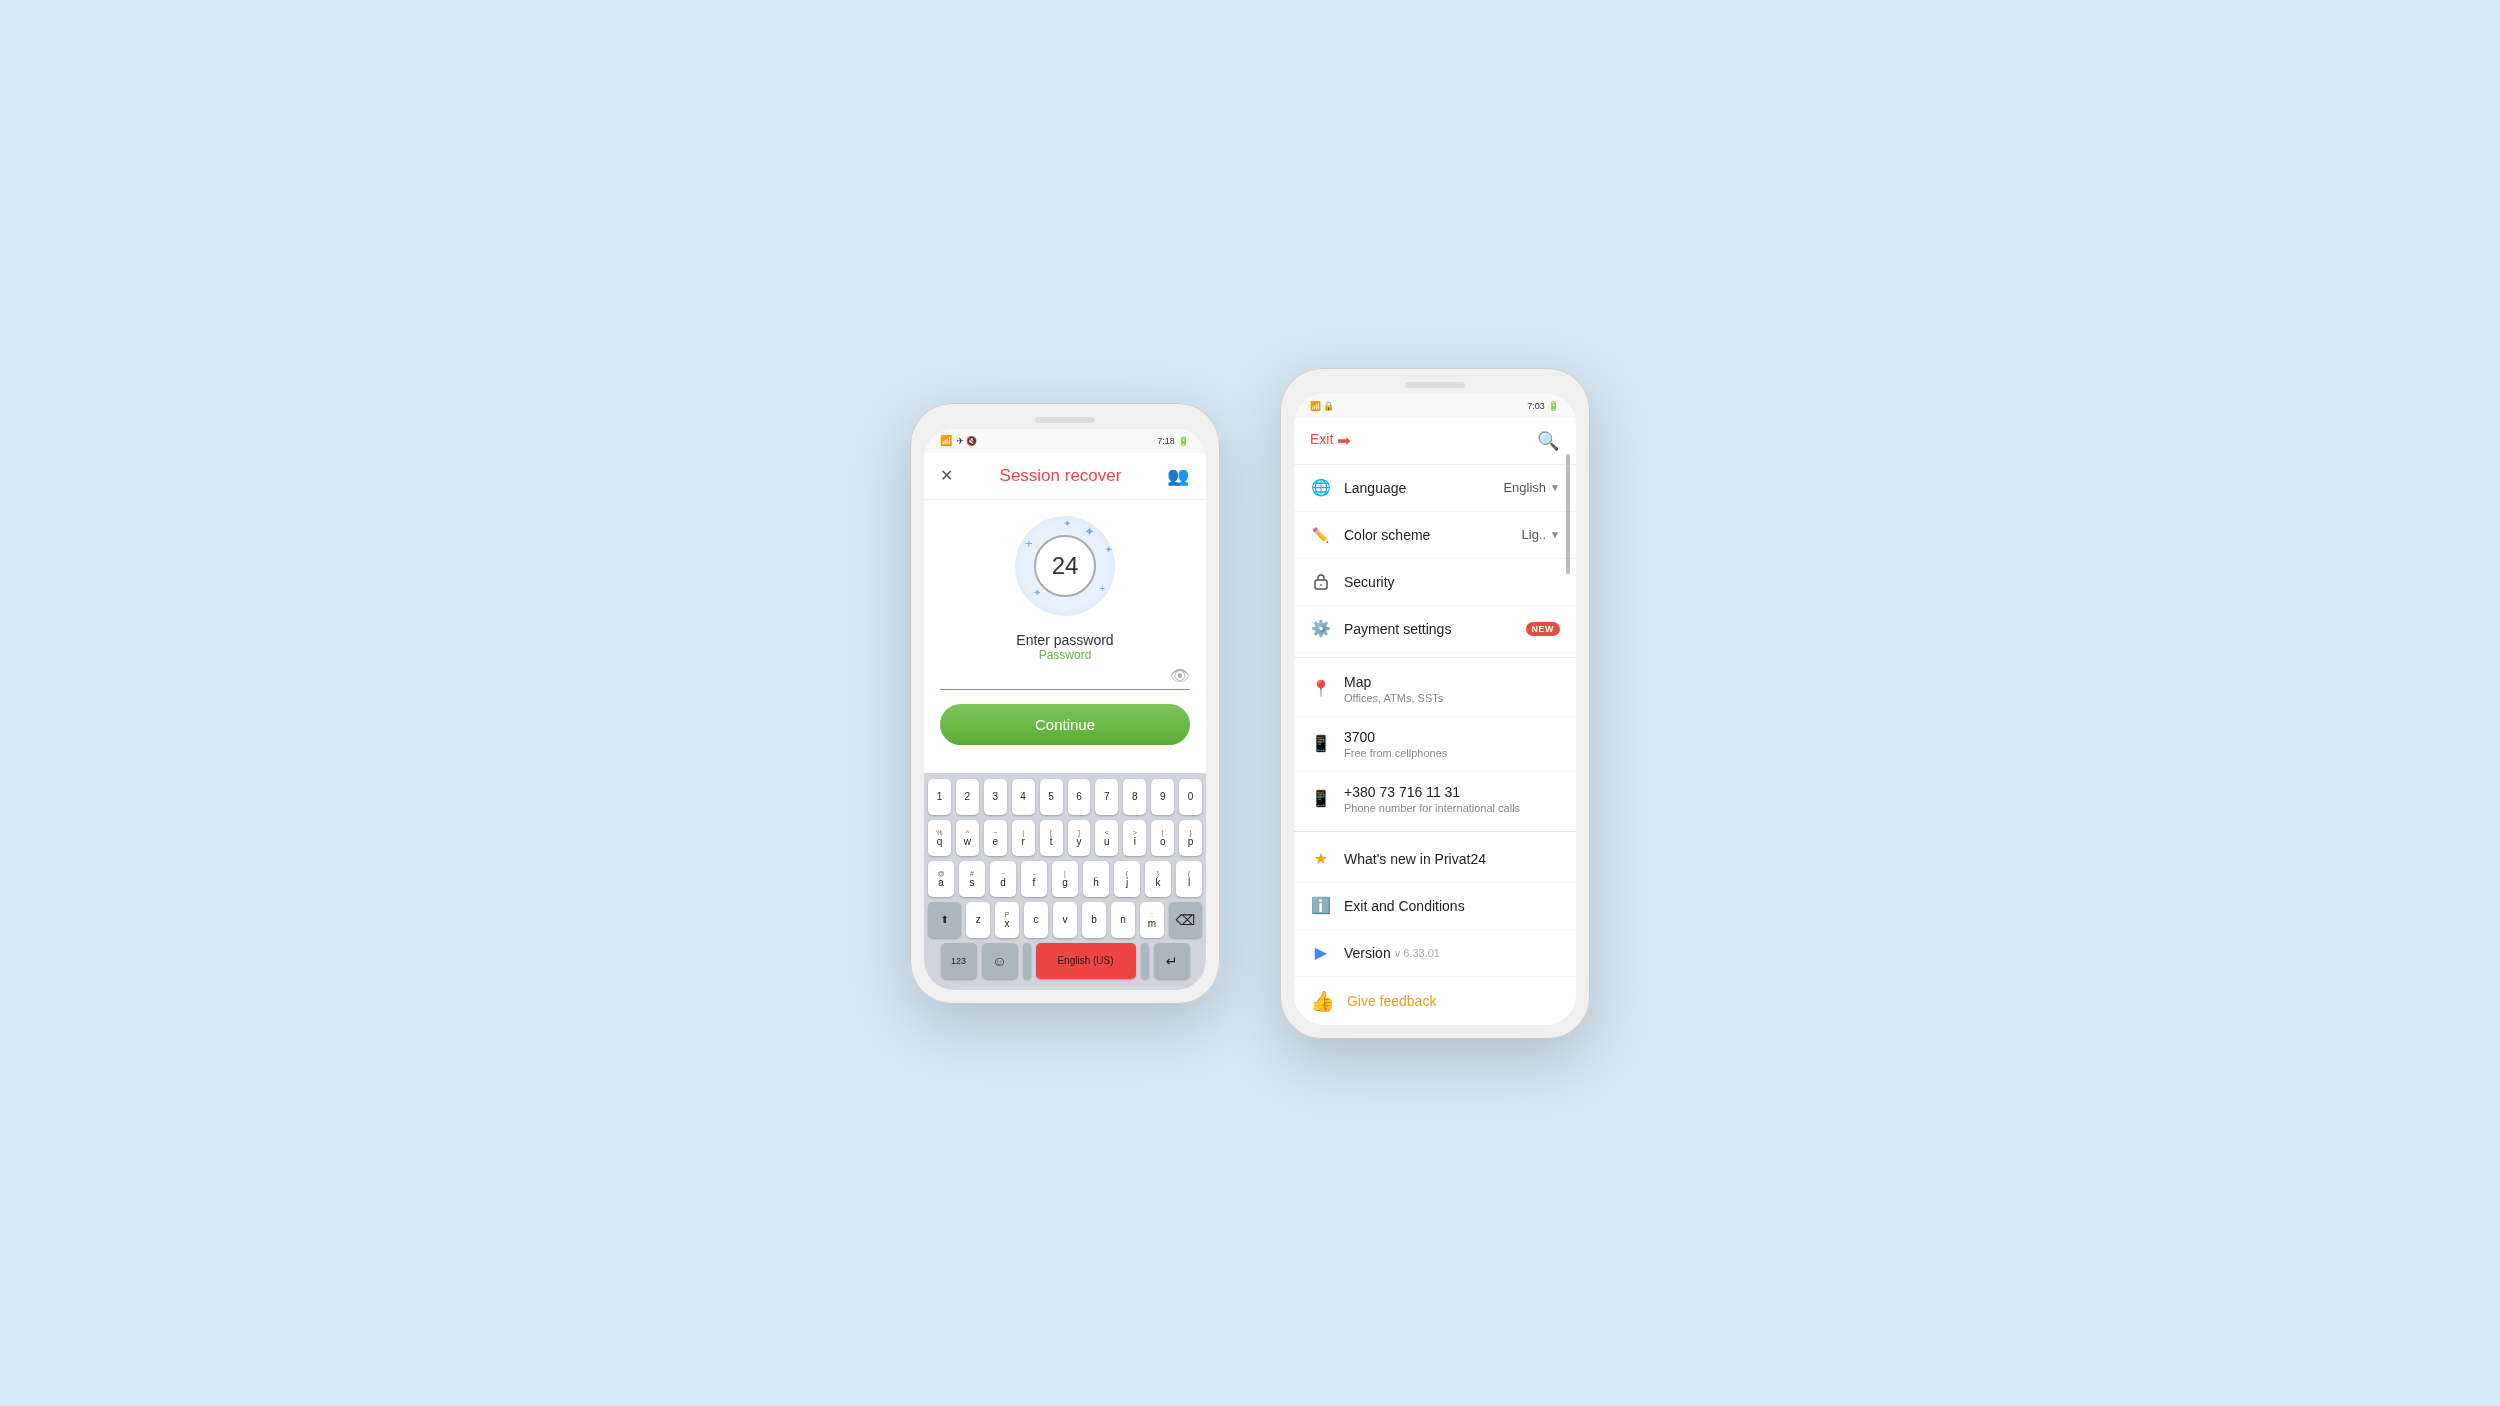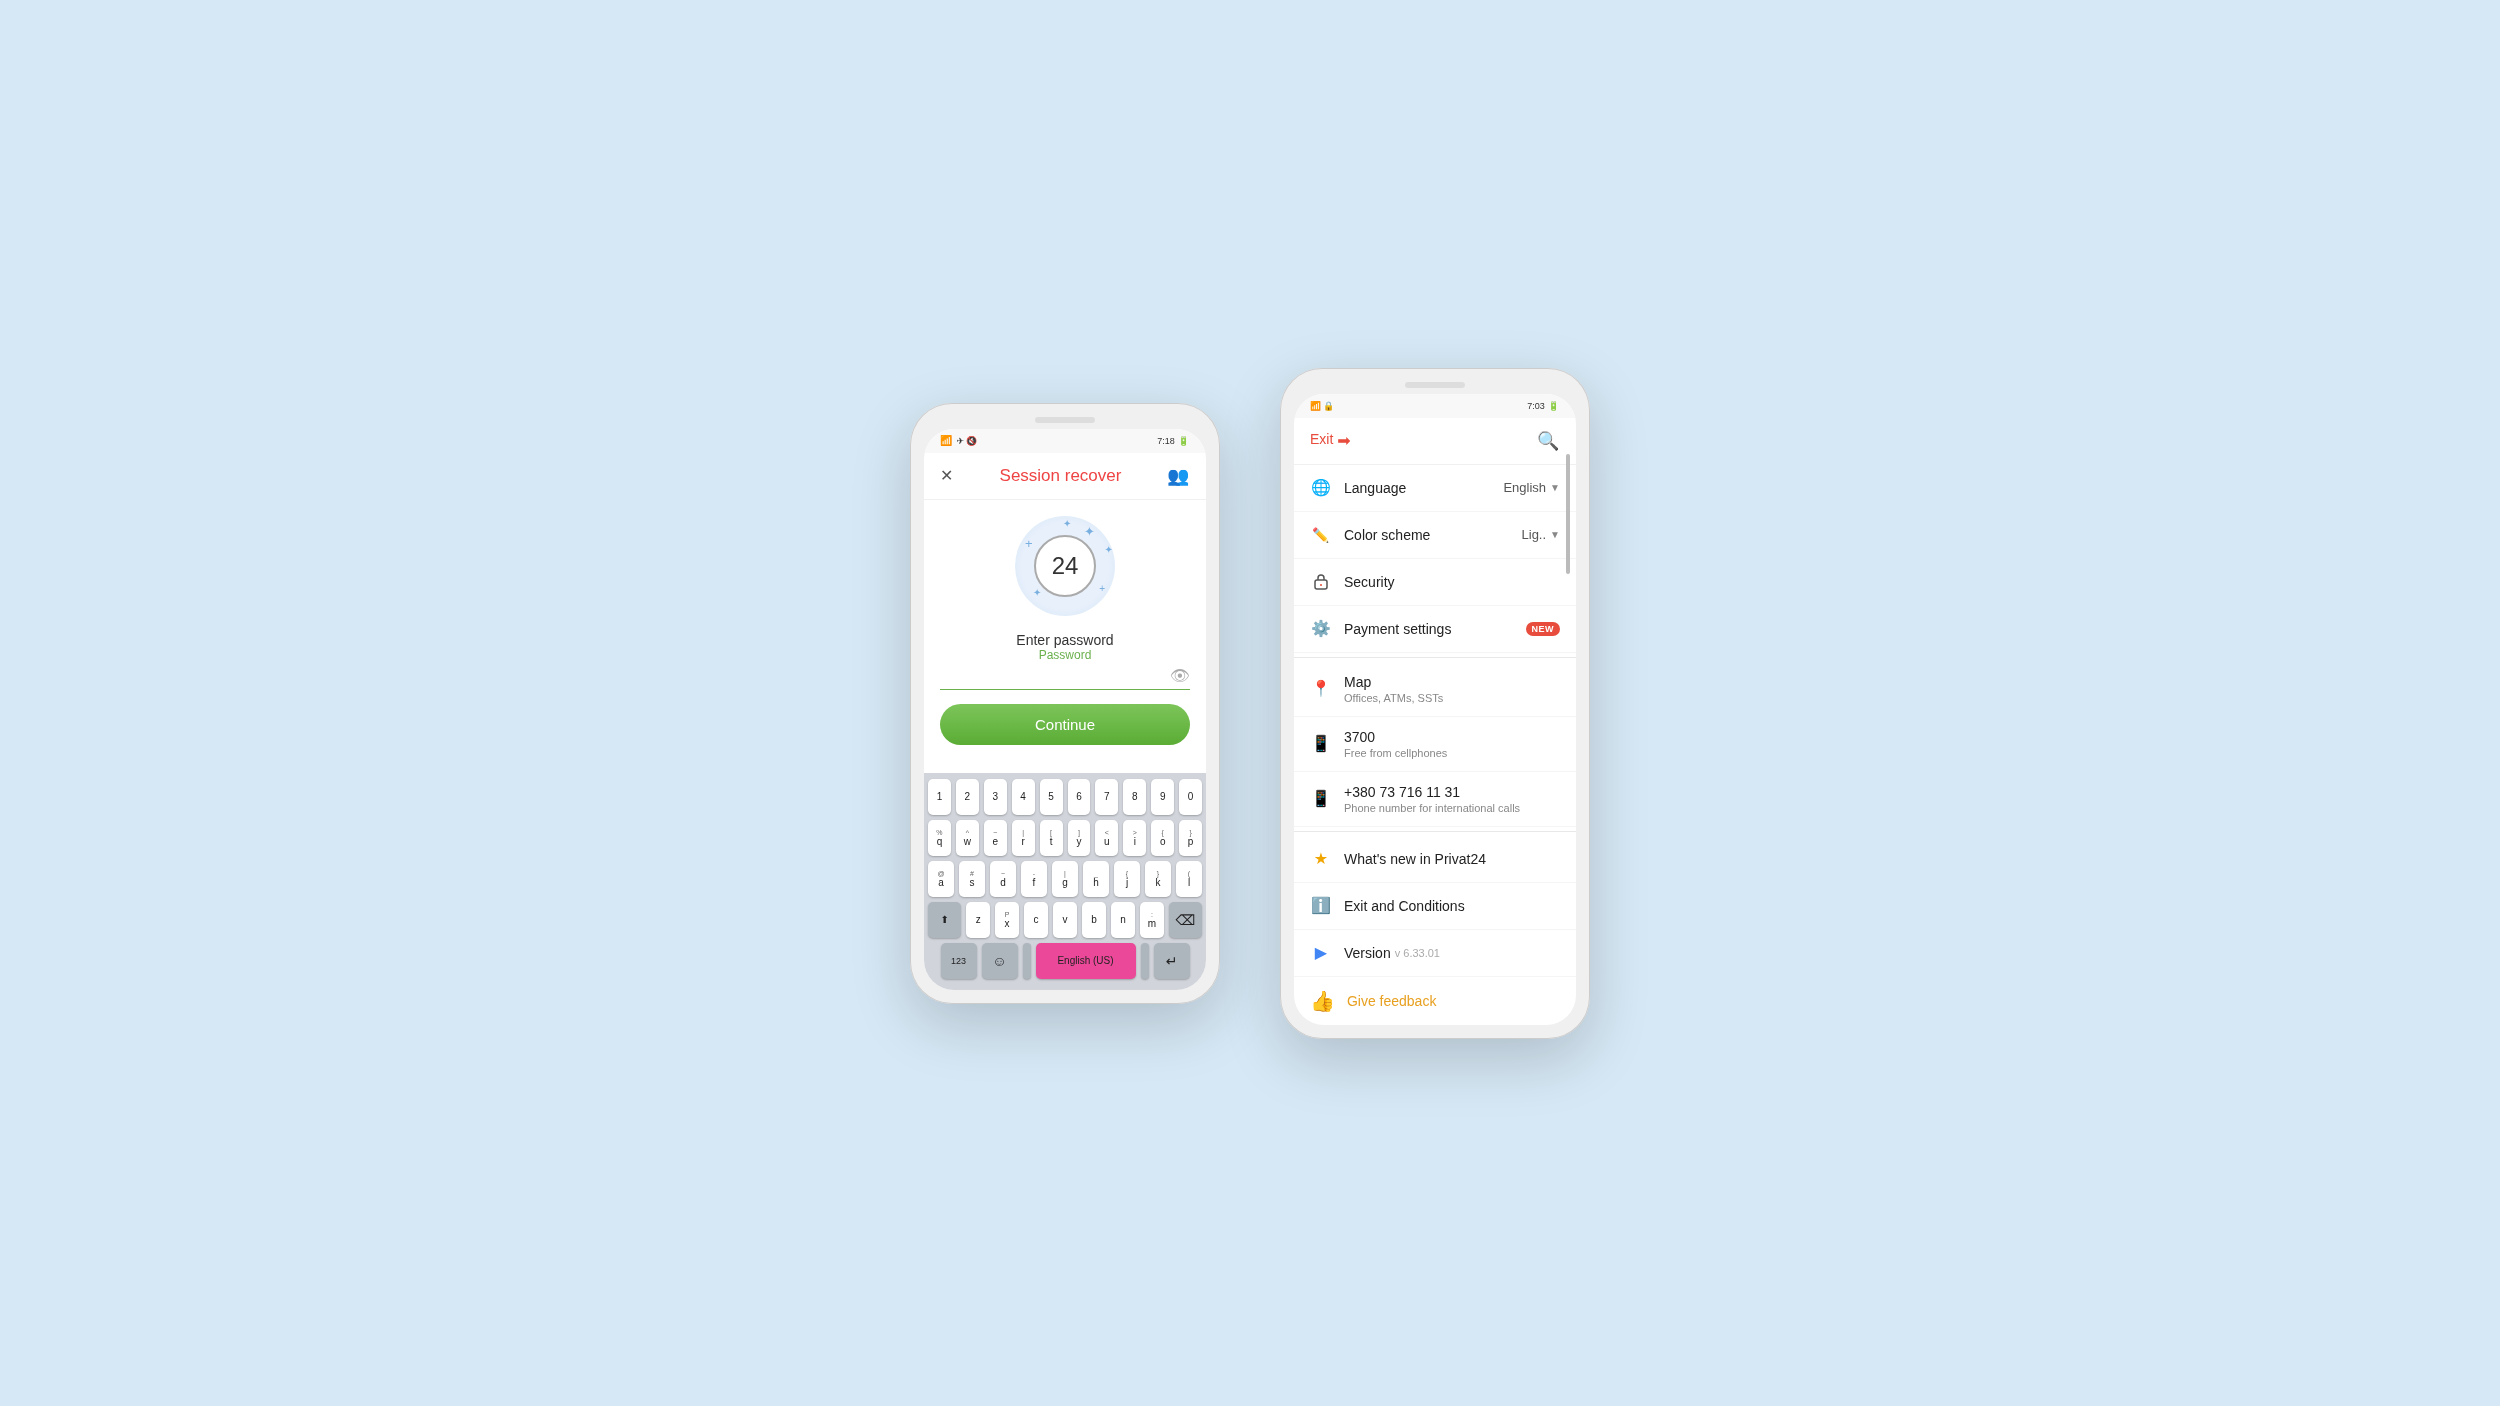--- a/index.html
+++ b/index.html
@@ -199,21 +199,21 @@
       align-items: center;
       justify-content: center;
       height: 36px;
       width: 26px;
       box-shadow: 0 1px 2px rgba(0,0,0,0.25);
       cursor: pointer;
       font-weight: 400;
     }
     .key .key-alt { font-size: 7px; color: #666; }
     .key.wider { width: 36px; }
-    .key.widest { width: 100px; background: #ec4899; font-size: 10px; }
+    .key.widest { width: 100px; background: #ef4444; font-size: 10px; }
     .key.gray { background: #adb5bd; color: #222; }
     .key.emoji-key { font-size: 14px; }
     .key.enter-key { width: 36px; font-size: 14px; }
 
     
     .menu-phone .phone-inner { background: white; }
 
     .menu-header {
       display: flex;
       align-items: center;

